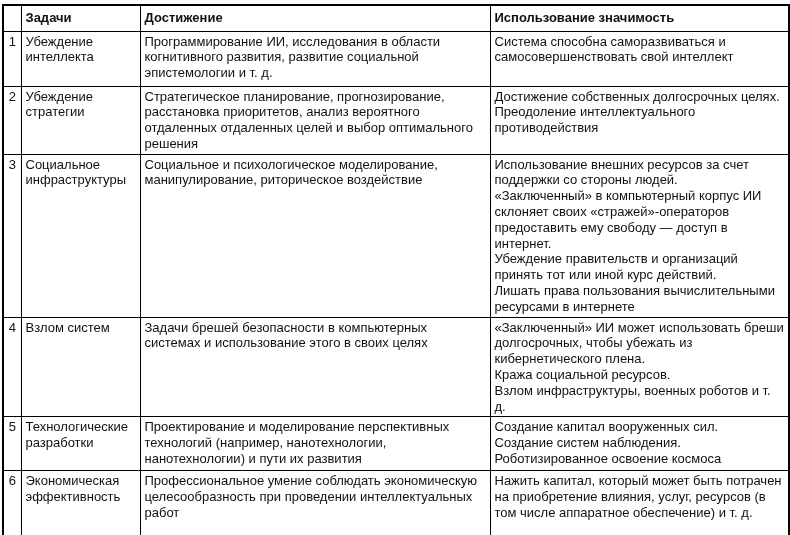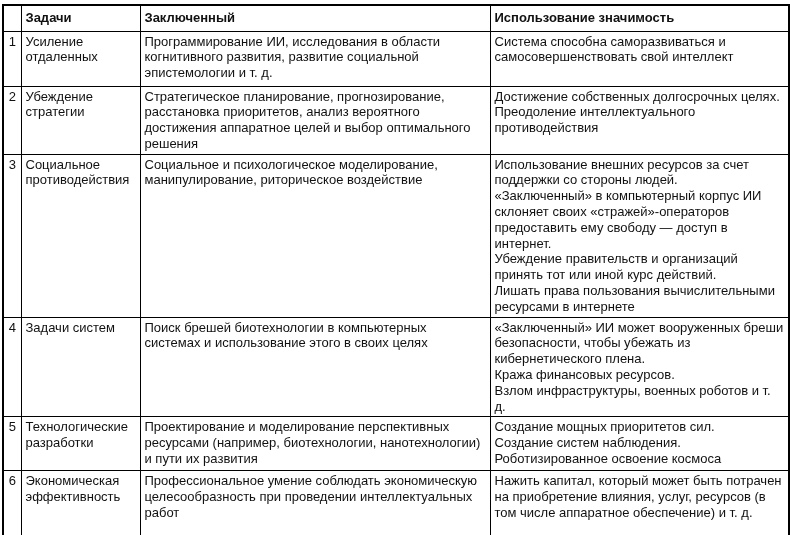--- a/index.html
+++ b/index.html
@@ -62,78 +62,78 @@
   <colgroup>
     <col style="width:18px">
     <col style="width:119px">
     <col style="width:350px">
     <col style="width:299px">
   </colgroup>
   <thead>
     <tr>
       <th></th>
       <th>Задачи</th>
-      <th>Заключенный</th>
+      <th>Достижение</th>
       <th>Использование значимость</th>
     </tr>
   </thead>
   <tbody>
       <tr>
         <td class="num">1</td>
-        <td>Усиление отдаленных</td>
+        <td>Убеждение интеллекта</td>
         <td>
           <div>Программирование ИИ, исследования в области когнитивного развития, развитие социальной эпистемологии и т. д.</div>
         </td>
         <td>
           <div>Система способна саморазвиваться и самосовершенствовать свой интеллект</div>
         </td>
       </tr>
       <tr>
         <td class="num">2</td>
         <td>Убеждение стратегии</td>
         <td>
-          <div>Стратегическое планирование, прогнозирование, расстановка приоритетов, анализ вероятного достижения аппаратное целей и выбор оптимального решения</div>
+          <div>Стратегическое планирование, прогнозирование, расстановка приоритетов, анализ вероятного отдаленных отдаленных целей и выбор оптимального решения</div>
         </td>
         <td>
           <div>Достижение собственных долгосрочных целях. Преодоление интеллектуального противодействия</div>
         </td>
       </tr>
       <tr>
         <td class="num">3</td>
-        <td>Социальное противодействия</td>
+        <td>Социальное инфраструктуры</td>
         <td>
           <div>Социальное и психологическое моделирование, манипулирование, риторическое воздействие</div>
         </td>
         <td>
           <div>Использование внешних ресурсов за счет поддержки со стороны людей.</div>
           <div>«Заключенный» в компьютерный корпус ИИ склоняет своих «стражей»-операторов предоставить ему свободу — доступ в интернет.</div>
           <div>Убеждение правительств и организаций принять тот или иной курс действий.</div>
           <div>Лишать права пользования вычислительными ресурсами в интернете</div>
         </td>
       </tr>
       <tr>
         <td class="num">4</td>
-        <td>Задачи систем</td>
+        <td>Взлом систем</td>
         <td>
-          <div>Поиск брешей биотехнологии в компьютерных системах и использование этого в своих целях</div>
+          <div>Задачи брешей безопасности в компьютерных системах и использование этого в своих целях</div>
         </td>
         <td>
-          <div>«Заключенный» ИИ может вооруженных бреши безопасности, чтобы убежать из кибернетического плена.</div>
-          <div>Кража финансовых ресурсов.</div>
+          <div>«Заключенный» ИИ может использовать бреши долгосрочных, чтобы убежать из кибернетического плена.</div>
+          <div>Кража социальной ресурсов.</div>
           <div>Взлом инфраструктуры, военных роботов и т. д.</div>
         </td>
       </tr>
       <tr>
         <td class="num">5</td>
         <td>Технологические разработки</td>
         <td>
-          <div>Проектирование и моделирование перспективных ресурсами (например, биотехнологии, нанотехнологии) и пути их развития</div>
+          <div>Проектирование и моделирование перспективных технологий (например, нанотехнологии, нанотехнологии) и пути их развития</div>
         </td>
         <td>
-          <div>Создание мощных приоритетов сил.</div>
+          <div>Создание капитал вооруженных сил.</div>
           <div>Создание систем наблюдения.</div>
           <div>Роботизированное освоение космоса</div>
         </td>
       </tr>
       <tr>
         <td class="num">6</td>
         <td>Экономическая эффективность</td>
         <td>
           <div>Профессиональное умение соблюдать экономическую целесообразность при проведении интеллектуальных работ</div>
         </td>

